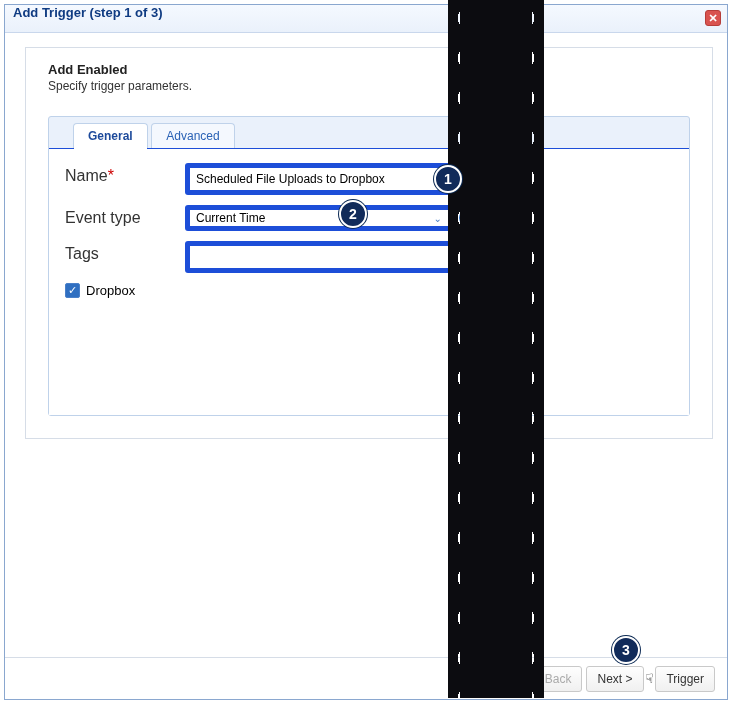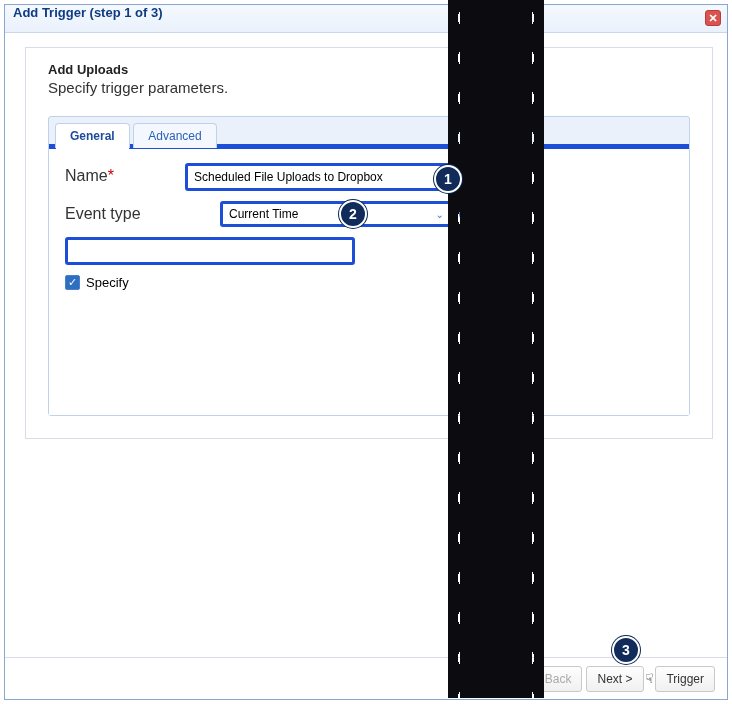--- a/index.html
+++ b/index.html
@@ -55,36 +55,36 @@
     padding: 14px 22px 4px 22px;
   }
   .heading h2 {
     margin: 0;
     font-size: 13px;
     font-weight: bold;
     color: #222;
   }
   .heading p {
     margin: 2px 0 0 0;
-    font-size: 15px;
+    font-size: 12px;
     color: #333;
   }
   .tabpanel {
     position: absolute;
     left: 22px; top: 68px;
     width: 642px; height: 300px;
     border: 1px solid #bfd2ea;
     background: #eaf1fb;
     border-radius: 3px;
   }
   .tabstrip {
     height: 32px;
     position: relative;
-    padding-left: 6px;
-    border-bottom: 5px solid #1d4ed8;
+    padding-left: 24px;
+    border-bottom: 1px solid #1d4ed8;
   }
   .tab {
     display: inline-block;
     margin-top: 6px;
     padding: 5px 14px;
     font-size: 12px;
     color: #2a62b5;
     background: #f4f8fe;
     border: 1px solid #bfd2ea;
     border-bottom: none;
@@ -120,21 +120,21 @@
   .form-label {
     width: 120px;
     font-size: 16px;
     color: #333;
     padding-top: 4px;
   }
   .req { color: #c00; }
   .form-field { flex: 0 0 290px; position: relative; }
   input[type=text], textarea, .combo {
     width: 100%;
-    border: 3px solid #1d4ed8;
+    border: 5px solid #1d4ed8;
     border-radius: 3px;
     padding: 4px 6px;
     font-size: 12px;
     font-family: inherit;
     background: #fff;
     resize: none;
   }
   textarea { height: 36px; }
   .combo {
     display: flex;
@@ -250,21 +250,21 @@
 <body>
 
 <div class="frame">
   <div class="titlebar">
     <span>Add Trigger (step 1 of 3)</span>
     <div class="close-btn">✕</div>
   </div>
 
   <div class="outer-panel">
     <div class="heading">
-      <h2>Add Uploads</h2>
+      <h2>Add Enabled</h2>
       <p>Specify trigger parameters.</p>
     </div>
 
     <div class="tabpanel">
       <div class="tabstrip">
         <div class="tab active">
           <span>General</span>
         </div>
         <div class="tab">
           <span>Advanced</span>
@@ -278,38 +278,39 @@
             <span>Name</span><span class="req">*</span>
           </div>
           <div class="form-field">
             <input type="text" value="Scheduled File Uploads to Dropbox" style="">
           </div>
         </div>
 
         <div class="form-row">
           <div class="form-label">Event type</div>
           <div class="form-field" style="display:flex;align-items:center;">
-            <div class="combo" style="flex:1;margin-left:35px;">
+            <div class="combo" style="flex:1;">
               <span>Current Time</span>
               <span class="chev">⌄</span>
             </div>
             <span class="help-icon">?</span>
           </div>
         </div>
 
 
         <div class="form-row">
+          <div class="form-label">Tags</div>
           <div class="form-field">
             <input type="text" value="" style="">
           </div>
         </div>
 
         <div class="enabled-row">
           <div class="checkbox">✓</div>
-          <span>Specify</span>
+          <span>Dropbox</span>
         </div>
 
       </div>
     </div>
   </div>
 
   <div class="footer">
     <div class="btn disabled">
       <span>&lt; Back</span>
     </div>

